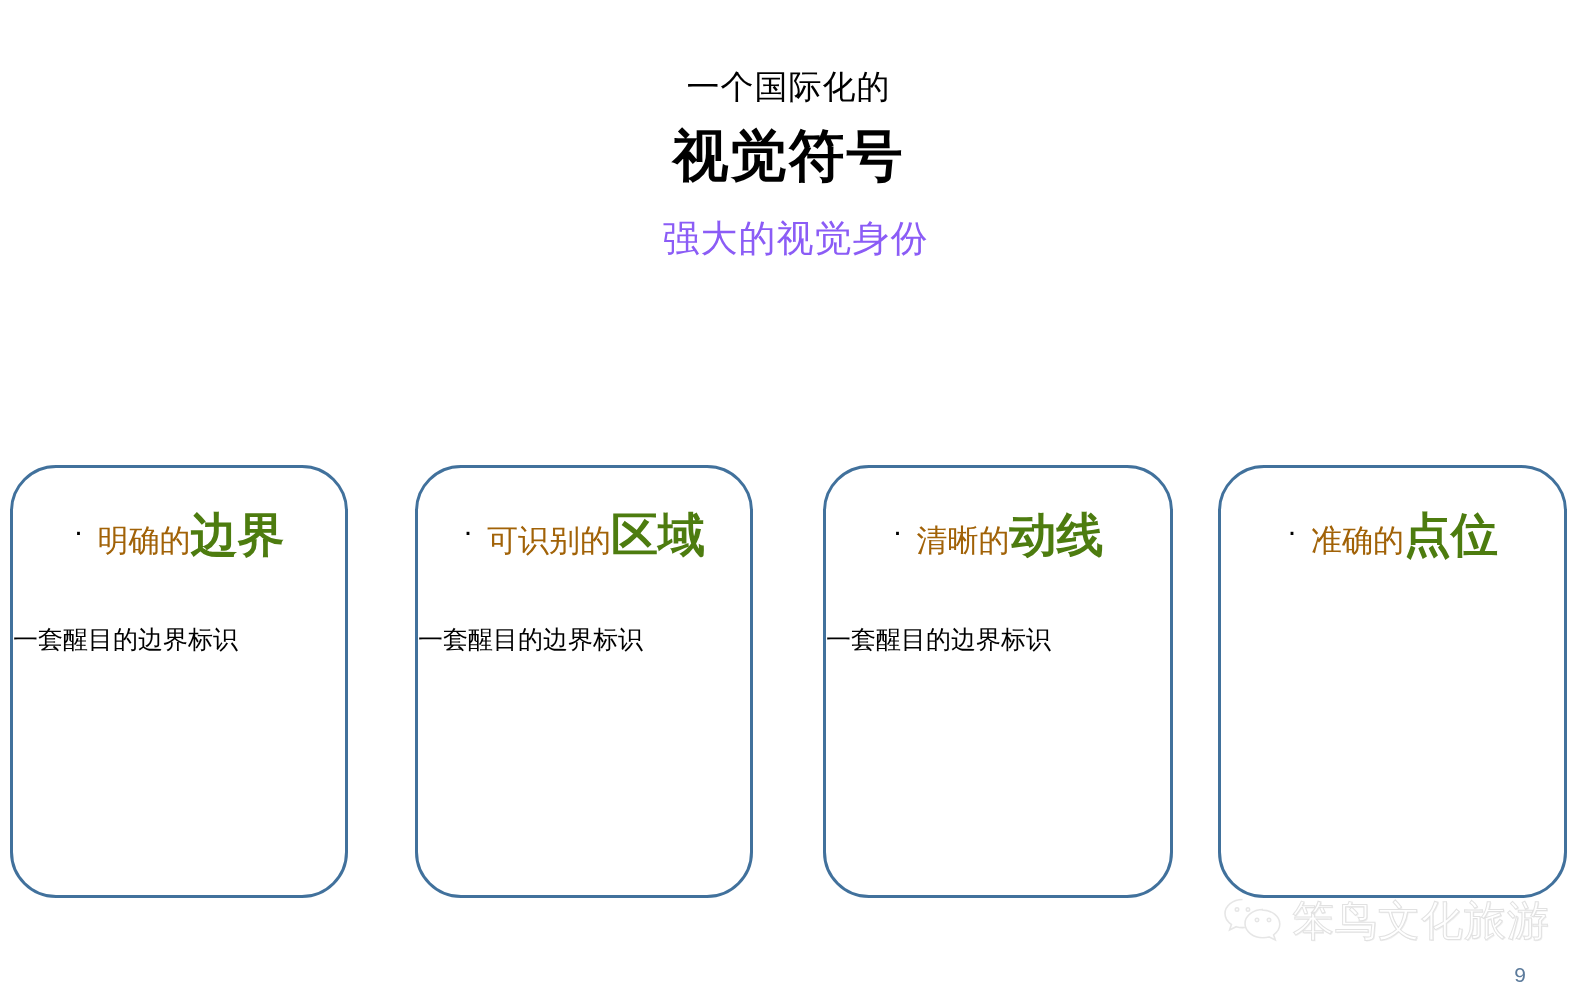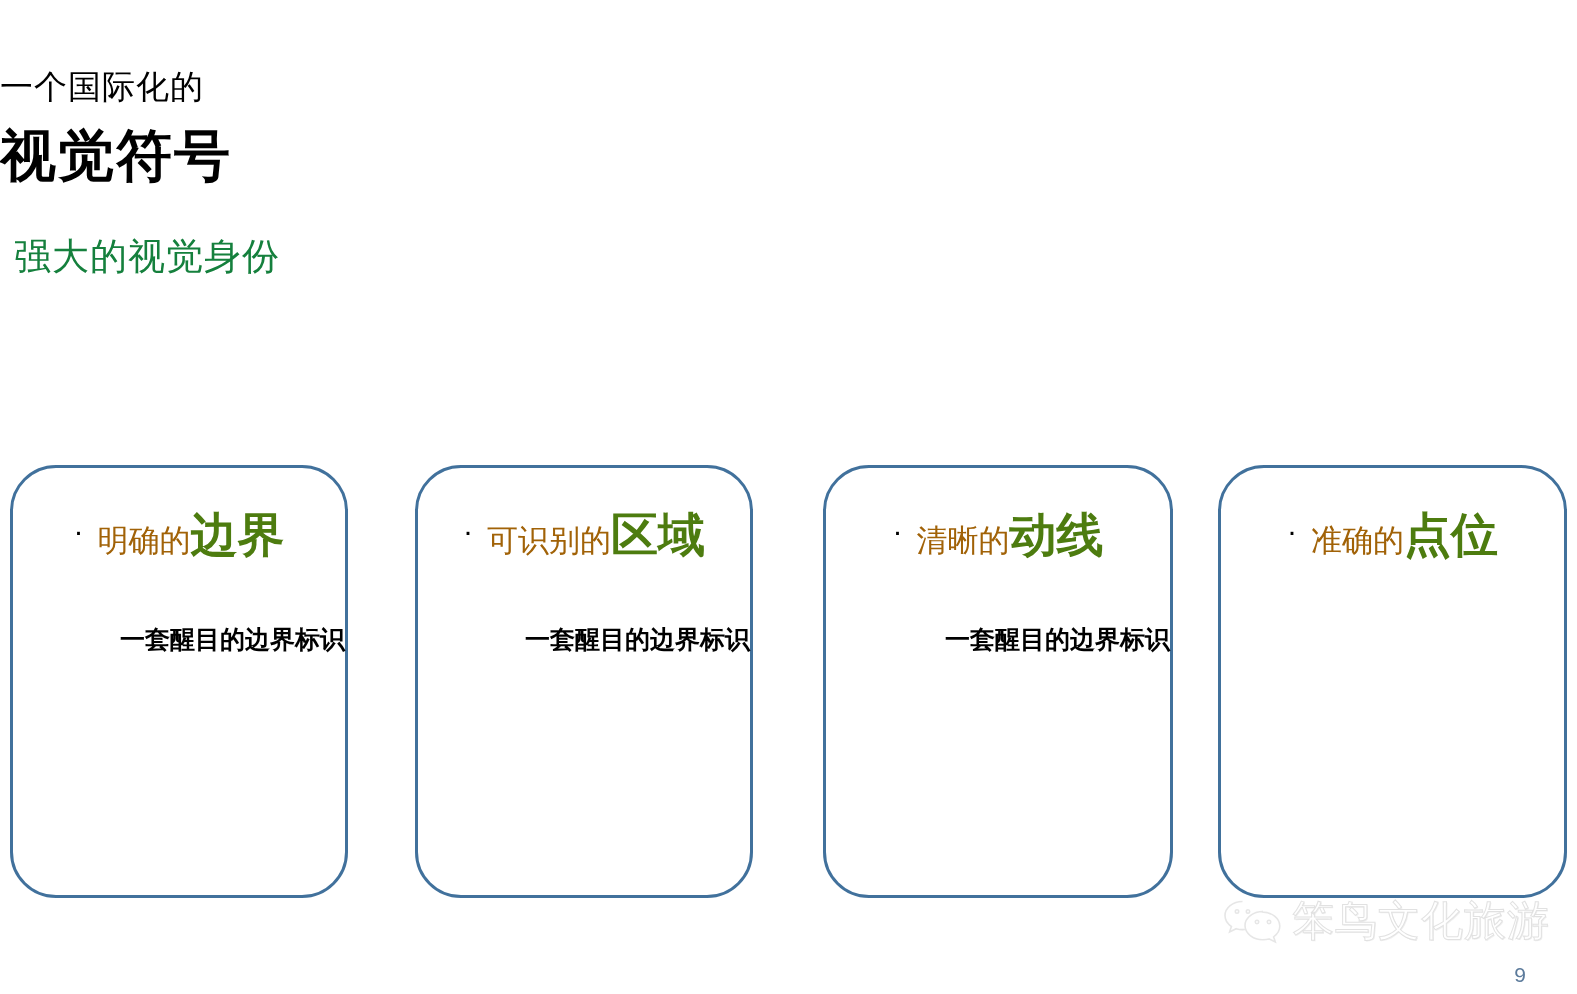--- a/index.html
+++ b/index.html
@@ -16,20 +16,21 @@
     font-family: "Liberation Sans", "DejaVu Sans", sans-serif;
     color: #000000;
   }
 
   
   .header {
     position: absolute;
     left: 0;
     top: 66px;
     width: 1577px;
+    text-align: center;
   }
   .header-eyebrow {
     font-size: 33px;
     line-height: 42px;
     font-weight: 400;
     letter-spacing: 1px;
     color: #000000;
   }
   .header-title {
     font-size: 56px;
@@ -37,22 +38,22 @@
     font-weight: 700;
     letter-spacing: 2px;
     color: #000000;
     margin-top: 6px;
   }
   .header-sub {
     font-size: 37px;
     line-height: 46px;
     font-weight: 400;
     letter-spacing: 1px;
-    color: #15803d;
-    margin-top: 36px;
+    color: #8b5cf6;
+    margin-top: 18px;
     padding-left: 14px;
   }
 
   
   .card-row {
     position: absolute;
     left: 10px;
     top: 465px;
     width: 1557px;
     height: 435px;
@@ -99,35 +100,34 @@
     font-size: 47px;
     font-weight: 700;
     letter-spacing: 0px;
     color: #4d7c0f;
   }
   .card-sub {
     position: absolute;
     left: 0;
     right: 0;
     top: 155px;
-    text-align: right;
+    text-align: left;
     font-size: 25px;
     line-height: 32px;
-    font-weight: 700;
+    font-weight: 400;
     color: #000000;
     white-space: nowrap;
   }
 
   
   .watermark {
     position: absolute;
     left: 1222px;
     top: 896px;
     display: flex;
-    align-items: center;
     opacity: 0.42;
   }
   .wechat-icon {
     width: 62px;
     height: 46px;
     flex: none;
     margin-right: 8px;
   }
   .watermark-text {
     font-size: 42px;

